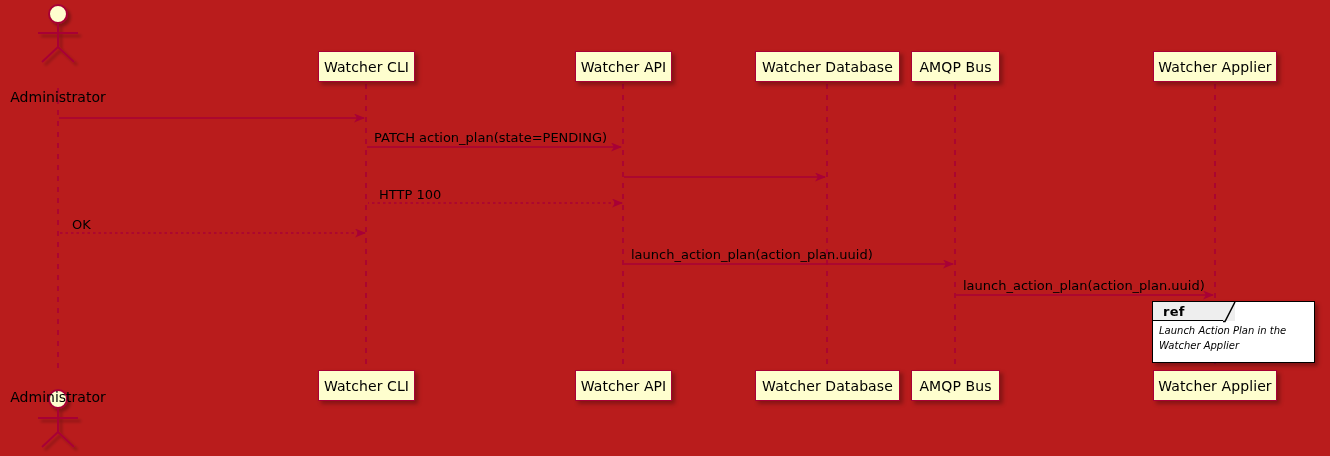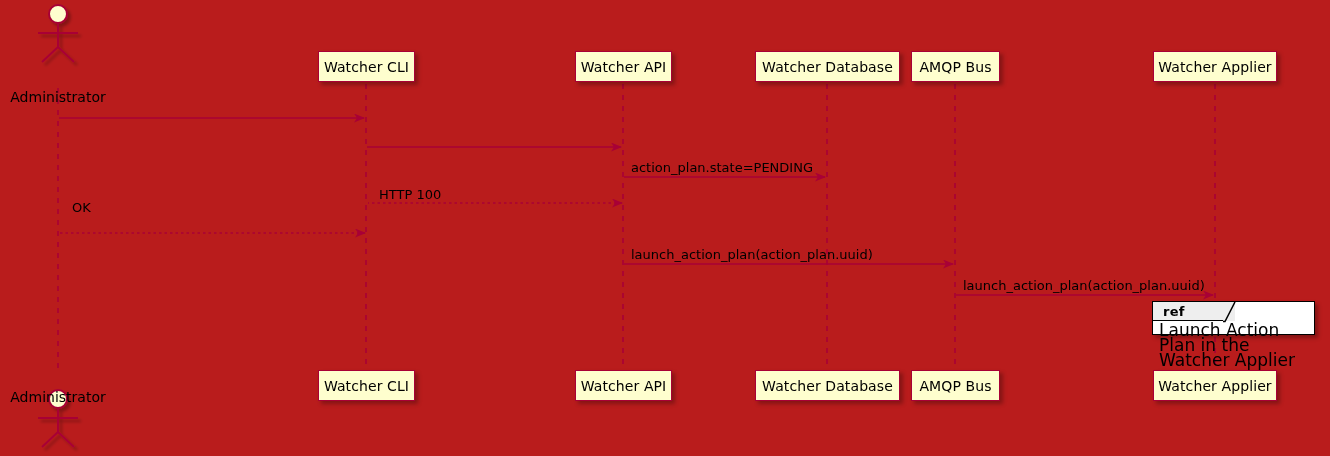--- a/index.html
+++ b/index.html
@@ -74,23 +74,24 @@
     padding: 0 10px 0 10px;
     display: flex;
     align-items: center;
     letter-spacing: 0.3px;
   }
   .ref-body {
     position: absolute;
     left: 6px;
     top: 21px;
     right: 12px;
-    font-size: 17px;
+    font-size: 10px;
     color: #000000;
     line-height: 15px;
+    font-style: italic;
   }
 </style>
 </head>
 <body>
 
 <div id="diagram">
 
   <svg id="canvas" xmlns="http://www.w3.org/2000/svg">
     <defs>
       <marker id="arrowhead" markerWidth="11" markerHeight="9" refX="10" refY="4.5" orient="auto" markerUnits="userSpaceOnUse">
@@ -188,42 +189,42 @@
 
   <div class="actor-label" style="left:0px; top:69px; width:116px;">
     <span>Administrator</span>
   </div>
 
   <div class="actor-label" style="left:0px; top:369px; width:116px;">
     <span>Administrator</span>
   </div>
 
 
-
-  <div class="msg-label" style="left:631px; top:160px;">
-    <span>action_plan.state=PENDING</span>
-  </div>
+  <div class="msg-label" style="left:374px; top:130px;">
+    <span>PATCH action_plan(state=PENDING)</span>
+  </div>
+
 
   <div class="msg-label" style="left:379px; top:187px;">
     <span>HTTP 100</span>
   </div>
 
-  <div class="msg-label" style="left:72px; top:200px;">
+  <div class="msg-label" style="left:72px; top:217px;">
     <span>OK</span>
   </div>
 
   <div class="msg-label" style="left:631px; top:247px;">
     <span>launch_action_plan(action_plan.uuid)</span>
   </div>
 
   <div class="msg-label" style="left:963px; top:278px;">
     <span>launch_action_plan(action_plan.uuid)</span>
   </div>
 
-  <div class="ref-box" style="left:1152px; top:301px; width:163px; height:34px;">
+  <div class="ref-box" style="left:1152px; top:301px; width:163px; height:62px;">
     <div class="ref-tab" style="width:72px;">
       <span>ref</span>
     </div>
     <svg style="position:absolute; left:70px; top:0; width:14px; height:21px;" xmlns="http://www.w3.org/2000/svg">
       <path d="M0,0 L12,0 L12,19 L0,19 Z" fill="#EEEEEE"></path>
       <path d="M0.5,0.5 L12,0.5 L2,19.5 L0.5,19.5 Z" fill="#EEEEEE" stroke="none"></path>
       <path d="M12,0 L2,19.5 L0,19.5" fill="none" stroke="#000000" stroke-width="1.5"></path>
     </svg>
     <div class="ref-body">
       <div>Launch Action Plan in the</div>

